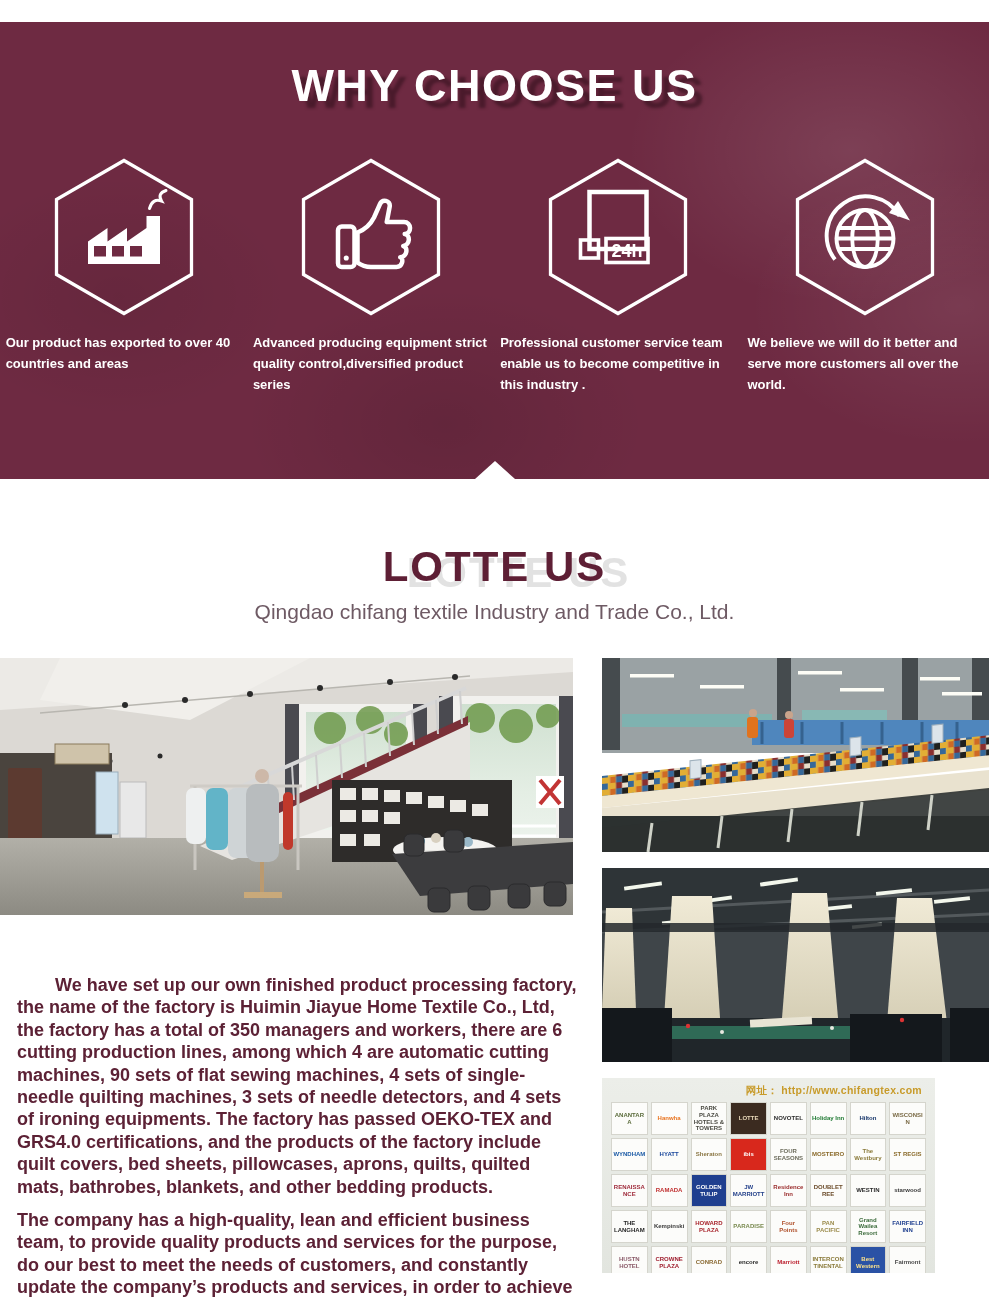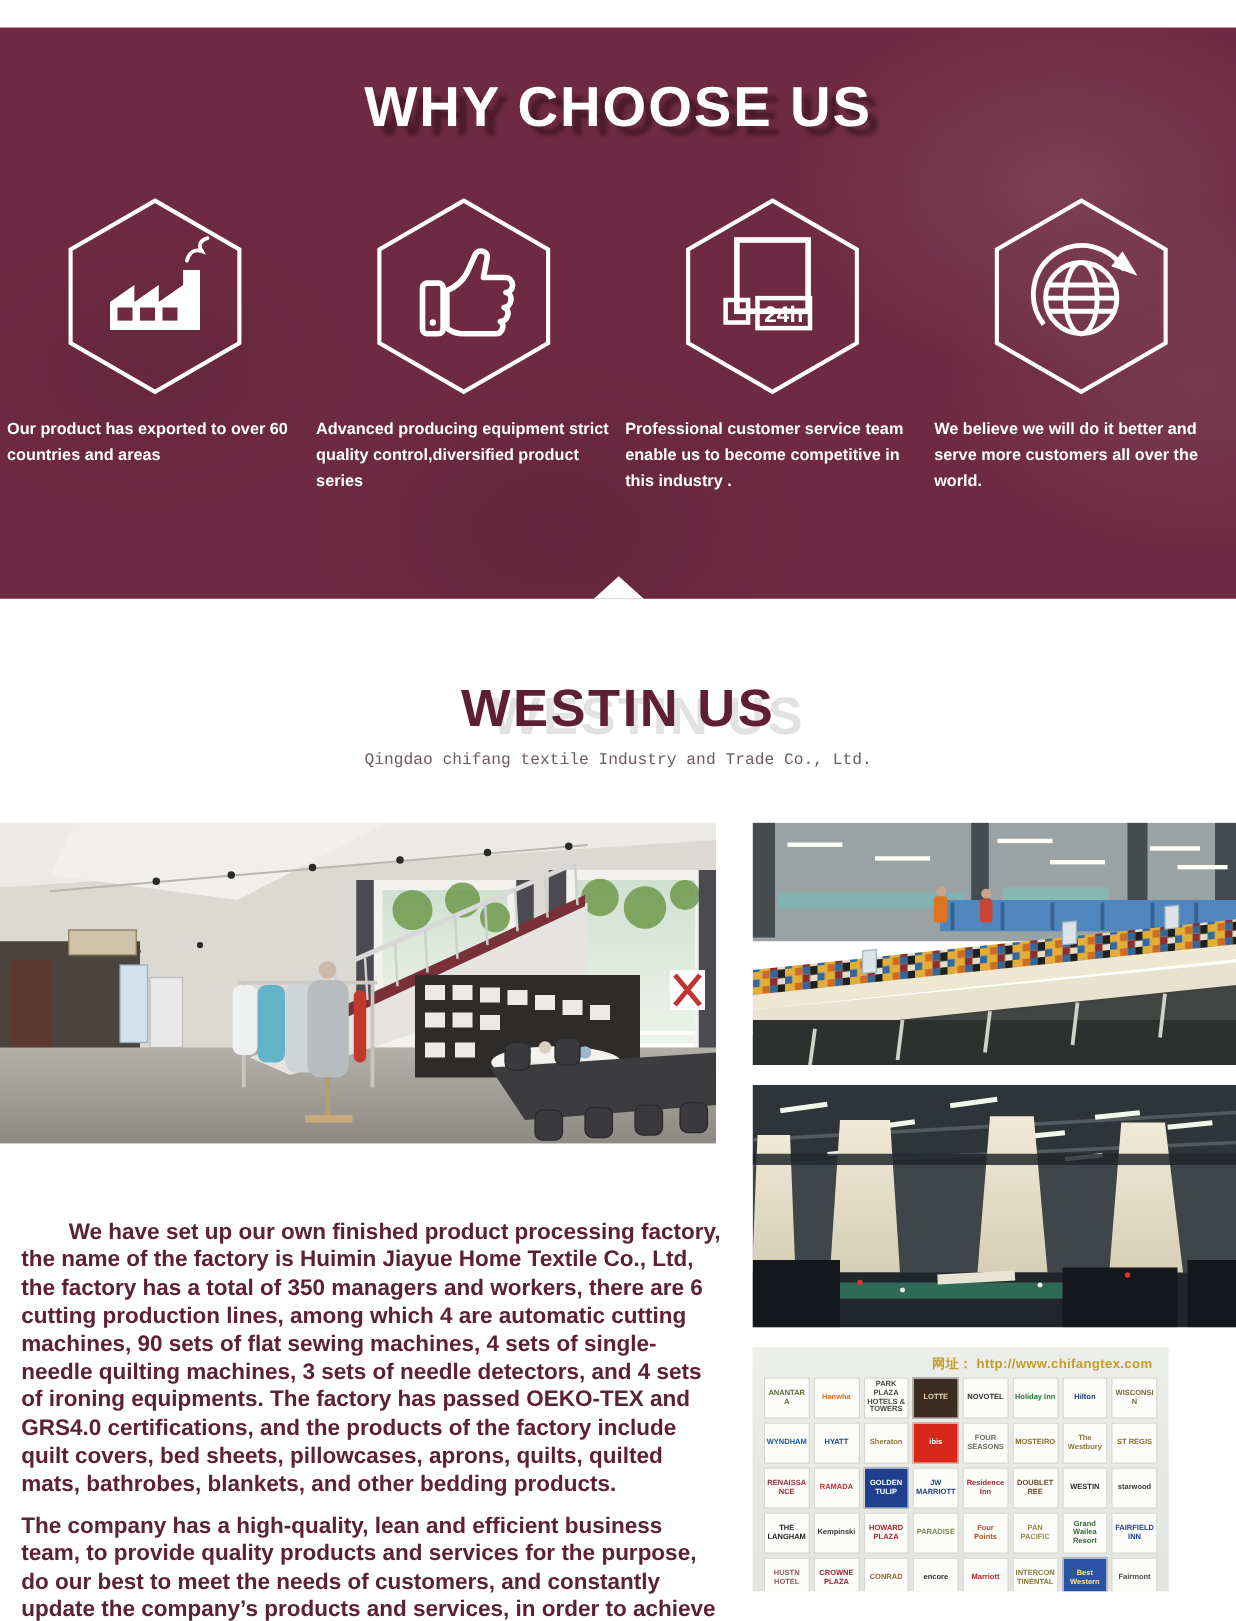--- a/index.html
+++ b/index.html
@@ -23,21 +23,21 @@
   .features{display:flex;margin-top:44px;}
   .feature{flex:1;text-align:left;}
   .hex-wrap{width:150px;height:162px;margin:0 auto;}
   .feature-caption{margin:14px auto 0;width:236px;color:#ffffff;
     font-size:13px;line-height:21px;font-weight:bold;}
 
   
   .about{position:absolute;left:0;top:543px;width:989px;text-align:center;}
   .about-title{margin:0;display:inline-block;color:#5e1f35;font-size:42px;font-weight:bold;
     letter-spacing:2px;text-shadow:24px 6px 0 #e2e2e2;}
-  .about-subtitle{margin:9px 0 0;color:#6e5a64;font-size:13px;font-family:Liberation Mono, monospace;}
+  .about-subtitle{margin:9px 0 0;color:#6e5a64;font-size:21px;}
 
   
   .photo{position:absolute;overflow:hidden;}
   .photo-showroom{left:0;top:658px;width:573px;height:257px;}
   .photo-quilting{left:602px;top:658px;width:387px;height:194px;}
   .photo-weaving{left:602px;top:868px;width:387px;height:194px;}
   .photo-logowall{left:602px;top:1078px;width:333px;height:195px;
     background:linear-gradient(#eceee9,#e2e5df);box-sizing:border-box;padding:6px 9px;}
 
   
@@ -71,21 +71,21 @@
             <polygon points="50,3 95,29 95,79 50,105 5,79 5,29" fill="none" stroke="#fff" stroke-width="2.2"></polygon>
             <path d="M26,72 L26,57 L39,48 L39,57 L52,48 L52,57 L65,48 L65,40 L74,40 L74,72 Z" fill="#fff"></path>
             <path d="M67,35 q2,-7 8,-5 q-3,-5 3,-7" fill="none" stroke="#fff" stroke-width="2" stroke-linecap="round"></path>
             <g fill="#6e2a42">
               <rect x="30" y="60" width="8" height="7"></rect>
               <rect x="42" y="60" width="8" height="7"></rect>
               <rect x="54" y="60" width="8" height="7"></rect>
             </g>
           </svg>
         </div>
-        <div class="feature-caption">Our product has exported to over 60 countries and areas</div>
+        <div class="feature-caption">Our product has exported to over 40 countries and areas</div>
       </div>
 
       <div class="feature">
         <div class="hex-wrap">
           <svg width="150" height="162" viewBox="0 0 100 108">
             <polygon points="50,3 95,29 95,79 50,105 5,79 5,29" fill="none" stroke="#fff" stroke-width="2.2"></polygon>
             <g fill="none" stroke="#fff" stroke-width="3" stroke-linejoin="round" stroke-linecap="round">
               <rect x="28" y="47" width="11" height="27" rx="2.5"></rect>
               <path d="M41,71 V51 c5,-2 9,-6 11,-10 l4,-9 c1.5,-3.5 7,-2.5 6.5,1.5 l-2,10.5 h11.5 c5,0 5.5,7.5 0.5,8 c4,0.5 3.5,7.5 -1,8 c3.5,1 2.5,7 -2,7.5 c2.5,1 1.5,6.5 -2.5,6.5 h-17 c-3.5,0 -7,-1.5 -9,-3z"></path>
             </g>
@@ -126,21 +126,21 @@
           </svg>
         </div>
         <div class="feature-caption">We believe we will do it better and serve more customers all over the world.</div>
       </div>
 
     </div>
     <div class="hero-notch"></div>
   </div>
 
   <div class="about">
-    <h2 class="about-title">WESTIN US</h2>
+    <h2 class="about-title">LOTTE US</h2>
     <div class="about-subtitle">Qingdao chifang textile Industry and Trade Co., Ltd.</div>
   </div>
 
   <div class="photo photo-showroom">
     <svg width="573" height="257" viewBox="0 0 573 257">
       <defs>
         <linearGradient id="floorg" x1="0" y1="0" x2="0" y2="1">
           <stop offset="0" stop-color="#b2b0a8"></stop>
             <stop offset="1" stop-color="#8c8a82"></stop>
         </linearGradient>

